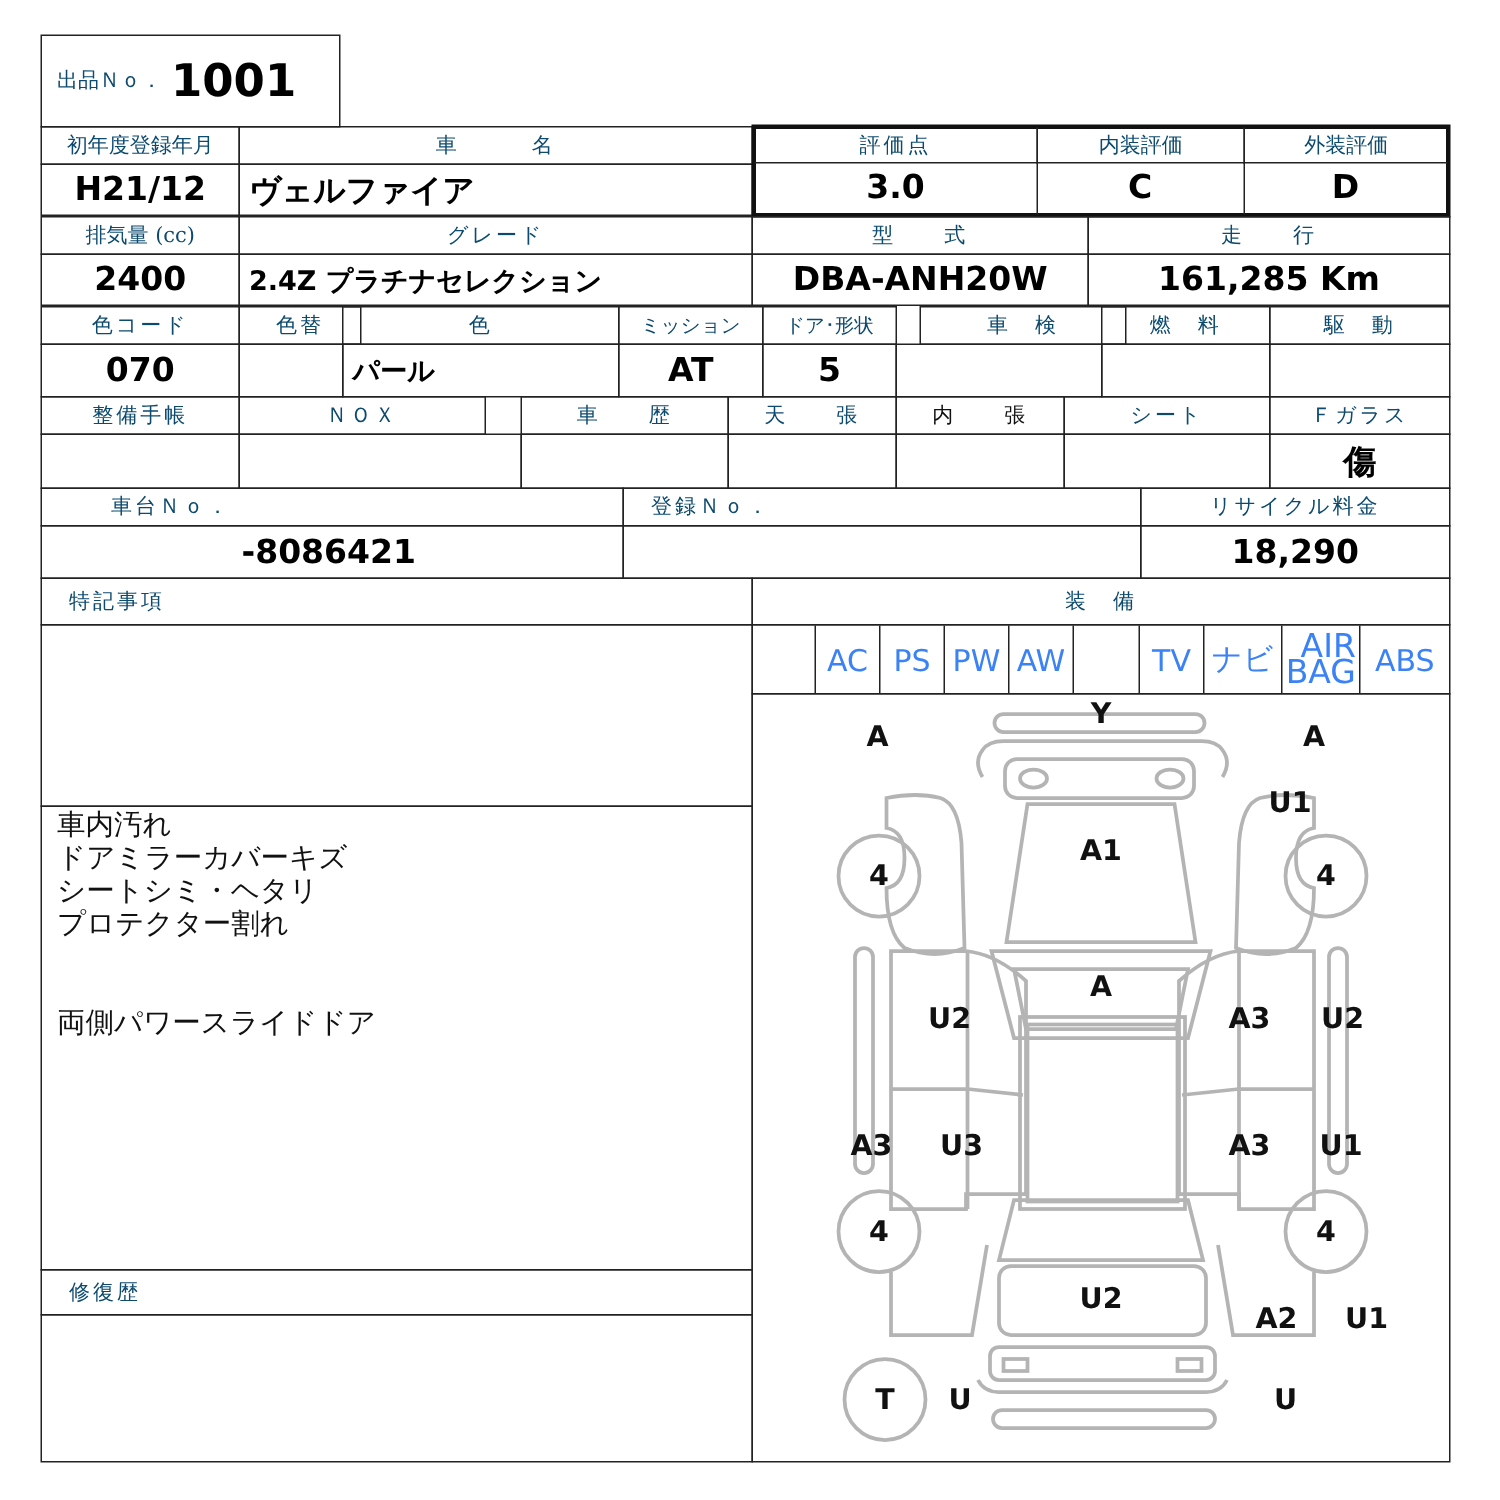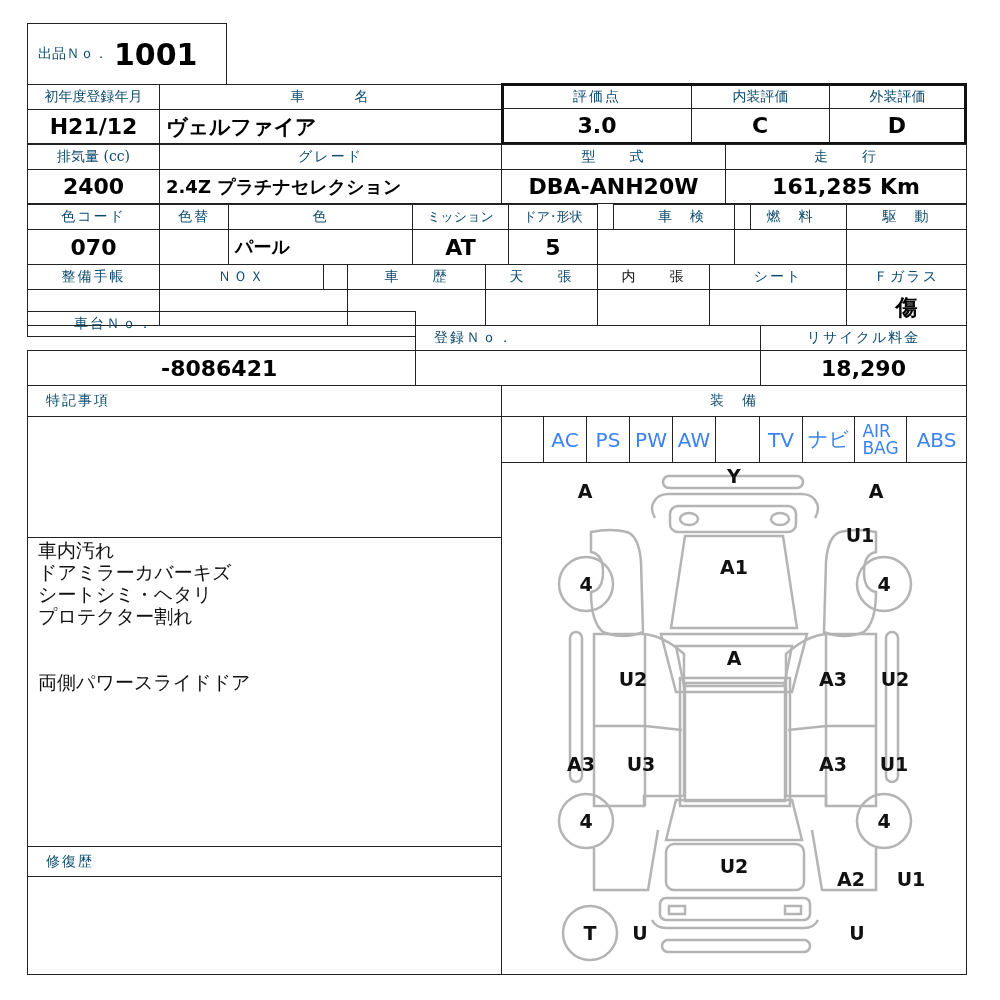--- a/index.html
+++ b/index.html
@@ -42,21 +42,21 @@
 <div class="cell val" style="left:27px;top:169px;width:133px;height:35px;">2400</div>
 <div class="cell lbl" style="left:159px;top:144px;width:343px;height:26px;">グレード</div>
 <div class="cell val valL" style="left:159px;top:169px;width:343px;height:35px;font-size:18px;">2.4Z プラチナセレクション</div>
 <div class="cell lbl" style="left:501px;top:144px;width:225px;height:26px;">型　　式</div>
 <div class="cell val" style="left:501px;top:169px;width:225px;height:35px;">DBA-ANH20W</div>
 <div class="cell lbl" style="left:725px;top:144px;width:242px;height:26px;">走　　行</div>
 <div class="cell val" style="left:725px;top:169px;width:242px;height:35px;">161,285 Km</div>
 
 <div class="cell lbl" style="left:27px;top:204px;width:133px;height:26px;">色コード</div>
 <div class="cell val" style="left:27px;top:229px;width:133px;height:36px;">070</div>
-<div class="cell lbl" style="left:159px;top:204px;width:70px;height:26px;">色替</div>
+<div class="cell lbl" style="left:159px;top:204px;width:82px;height:26px;">色替</div>
 <div class="cell val" style="left:159px;top:229px;width:70px;height:36px;"></div>
 <div class="cell lbl" style="left:228px;top:204px;width:185px;height:26px;">色</div>
 <div class="cell val valL" style="left:228px;top:229px;width:185px;height:36px;font-size:18px;">パール</div>
 <div class="cell lbl" style="left:412px;top:204px;width:97px;height:26px;letter-spacing:0;font-size:13px;">ミッション</div>
 <div class="cell val" style="left:412px;top:229px;width:97px;height:36px;">AT</div>
 <div class="cell lbl" style="left:508px;top:204px;width:90px;height:26px;letter-spacing:0;font-size:13px;">ドア･形状</div>
 <div class="cell val" style="left:508px;top:229px;width:90px;height:36px;">5</div>
 <div class="cell lbl" style="left:597px;top:204px;width:138px;height:26px;margin-left:16px;">車　検</div>
 <div class="cell val" style="left:597px;top:229px;width:138px;height:36px;"></div>
 <div class="cell lbl" style="left:734px;top:204px;width:113px;height:26px;">燃　料</div>
@@ -72,21 +72,21 @@
 <div class="cell val" style="left:347px;top:289px;width:139px;height:37px;"></div>
 <div class="cell lbl" style="left:485px;top:264px;width:113px;height:26px;">天　　張</div>
 <div class="cell val" style="left:485px;top:289px;width:113px;height:37px;"></div>
 <div class="cell lbl" style="left:597px;top:264px;width:113px;height:26px;color:#111;">内　　張</div>
 <div class="cell val" style="left:597px;top:289px;width:113px;height:37px;"></div>
 <div class="cell lbl" style="left:709px;top:264px;width:138px;height:26px;">シート</div>
 <div class="cell val" style="left:709px;top:289px;width:138px;height:37px;"></div>
 <div class="cell lbl" style="left:846px;top:264px;width:121px;height:26px;">Ｆガラス</div>
 <div class="cell val" style="left:846px;top:289px;width:121px;height:37px;">傷</div>
 
-<div class="cell lbl lblL" style="left:27px;top:311px;width:389px;height:26px;padding-left:46px;">車台Ｎｏ．</div>
+<div class="cell lbl lblL" style="left:27px;top:325px;width:389px;height:26px;padding-left:46px;">車台Ｎｏ．</div>
 <div class="cell val" style="left:27px;top:350px;width:389px;height:36px;justify-content:flex-start;padding-left:133px;">-8086421</div>
 <div class="cell lbl lblL" style="left:415px;top:325px;width:346px;height:26px;">登録Ｎｏ．</div>
 <div class="cell val" style="left:415px;top:350px;width:346px;height:36px;"></div>
 <div class="cell lbl" style="left:760px;top:325px;width:207px;height:26px;">リサイクル料金</div>
 <div class="cell val" style="left:760px;top:350px;width:207px;height:36px;">18,290</div>
 
 <div class="cell lbl lblL" style="left:27px;top:385px;width:475px;height:32px;padding-left:18px;">特記事項</div>
 <div class="abs" style="left:27px;top:416px;width:475px;height:122px;border:1.5px solid #222;"></div>
 <div class="abs" style="left:27px;top:537px;width:475px;height:310px;border:1.5px solid #222;padding:1px 10px;">
   <div class="notes">車内汚れ</div>
@@ -102,21 +102,21 @@
 <div class="cell lbl" style="left:501px;top:385px;width:466px;height:32px;">装　備</div>
 <div class="abs" style="left:501px;top:416px;width:466px;height:47px;display:flex;border:1.5px solid #222;">
   <div class="cell equip" style="position:relative;width:42px;border:none;border-right:1.5px solid #222;"></div>
   <div class="cell equip" style="position:relative;width:43px;border:none;border-right:1.5px solid #222;">AC</div>
   <div class="cell equip" style="position:relative;width:43px;border:none;border-right:1.5px solid #222;">PS</div>
   <div class="cell equip" style="position:relative;width:43px;border:none;border-right:1.5px solid #222;">PW</div>
   <div class="cell equip" style="position:relative;width:43px;border:none;border-right:1.5px solid #222;">AW</div>
   <div class="cell equip" style="position:relative;width:44px;border:none;border-right:1.5px solid #222;"></div>
   <div class="cell equip" style="position:relative;width:43px;border:none;border-right:1.5px solid #222;">TV</div>
   <div class="cell equip" style="position:relative;width:52px;border:none;border-right:1.5px solid #222;">ナビ</div>
-  <div class="cell equip" style="position:relative;width:52px;border:none;border-right:1.5px solid #222;white-space:pre;line-height:17px;font-size:17px;text-align:left;">AIR
+  <div class="cell equip" style="position:relative;width:52px;border:none;border-right:1.5px solid #222;white-space:pre;line-height:17px;font-size:22px;text-align:right;">AIR
 BAG</div>
   <div class="cell equip" style="position:relative;flex:1;border:none;">ABS</div>
 </div>
 
 <div class="abs" style="left:501px;top:462px;width:466px;height:513px;border:1.5px solid #222;"></div>
 
 <svg class="abs" style="left:0;top:0;" width="1000" height="1000" viewBox="0 0 1000 1000" fill="none" stroke="#b4b4b4" stroke-width="2.5">
 
   <rect x="663" y="476" width="140" height="12" rx="6"></rect>
   <path d="M655 518 q-6 -10 0 -18 q4 -6 14 -6 h132 q10 0 14 6 q6 8 0 18"></path>

